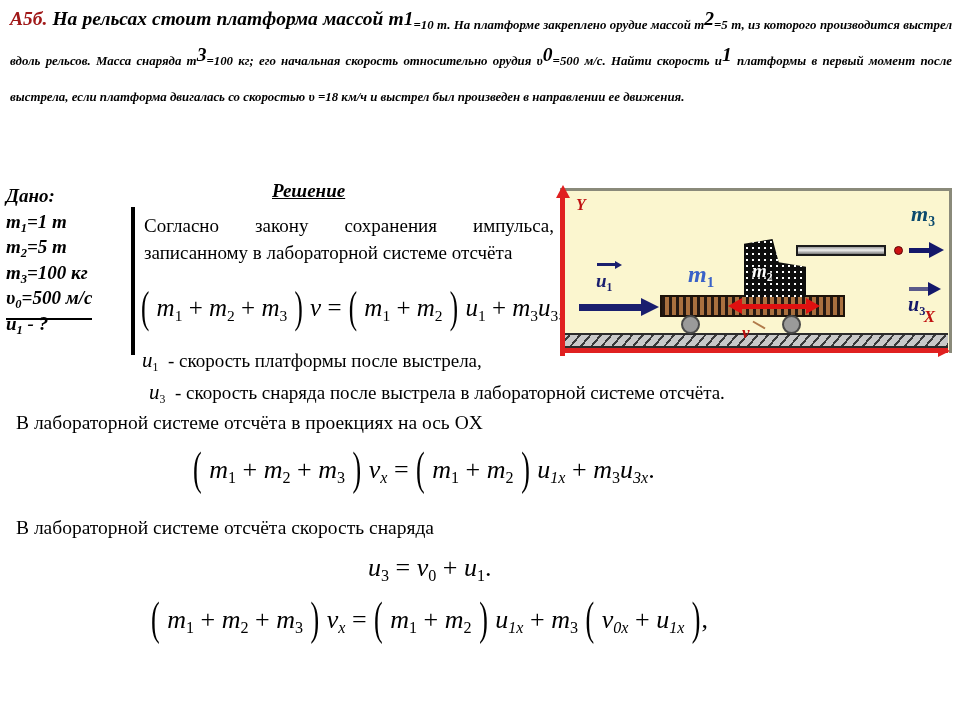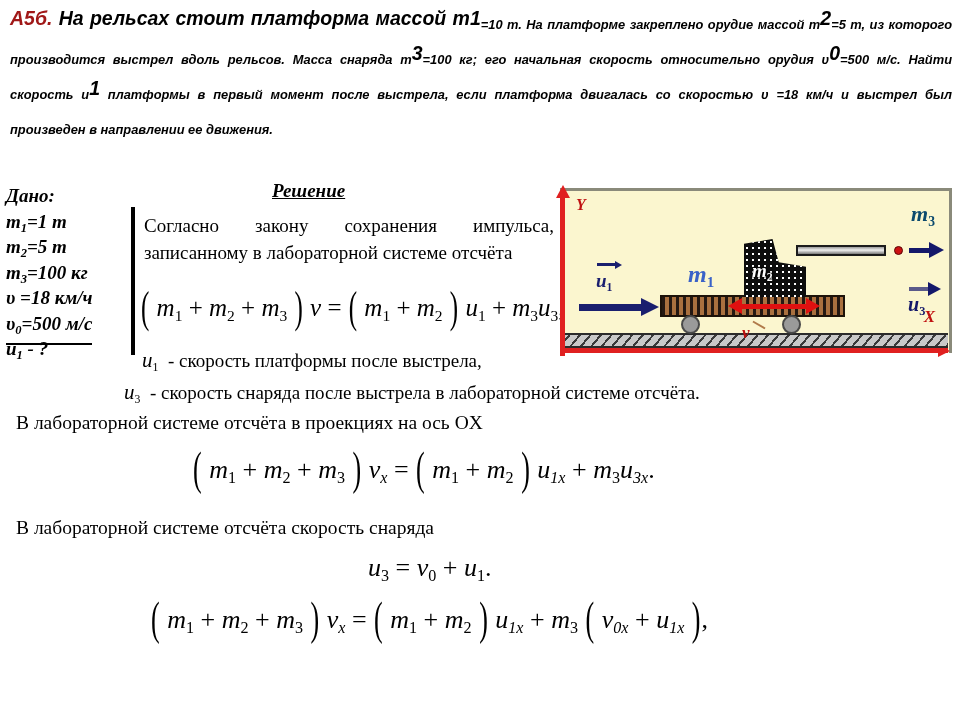--- a/index.html
+++ b/index.html
@@ -11,21 +11,21 @@
     position: relative;
     overflow: hidden;
     font-family: "Liberation Serif", "DejaVu Serif", serif;
     color: #000;
   }
 
   
   #statement {
     position: absolute;
     left: 10px; top: 4px; width: 942px;
-    font-family: Liberation Sans, sans-serif;
+    font-family: Liberation Serif, serif;
     font-weight: bold; font-style: italic;
     font-size: 19.5px;
     line-height: 29px;
     text-align: justify;
     text-justify: inter-word;
   }
   #statement .label { color: #a01818; }
   #statement > span { display: inline; }
 
   .sub { font-size: 0.66em; vertical-align: -0.32em; font-style: italic; }
@@ -96,21 +96,21 @@
   }
 
   
   #def-u1 {
     position: absolute;
     left: 142px; top: 348px;
     font-size: 19px;
   }
   #def-u3 {
     position: absolute;
-    left: 124px; top: 380px;
+    left: 149px; top: 380px;
     font-size: 19px;
   }
   .defvar { font-style: italic; font-size: 21px; }
 
   
   #line-proj {
     position: absolute;
     left: 16px; top: 412px;
     font-size: 19.5px;
   }
@@ -402,23 +402,20 @@
   <div class="g-row">
     <span>m</span><span class="sub">1</span><span>=1 т</span>
   </div>
   <div class="g-row">
     <span>m</span><span class="sub">2</span><span>=5 т</span>
   </div>
   <div class="g-row">
     <span>m</span><span class="sub">3</span><span>=100 кг</span>
   </div>
   <div class="g-row">
-    <span>υ</span><span> =18 км/ч</span>
-  </div>
-  <div class="g-row">
     <span class="g-underline"><span>υ</span><span class="sub">0</span><span>=500 м/с</span></span>
   </div>
   <div class="g-row g-find">
     <span>u</span><span class="sub">1</span> <span>- ?</span>
   </div>
 </div>
 <div id="given-rule"></div>
 
 <div id="solution-title">Решение</div>
 

